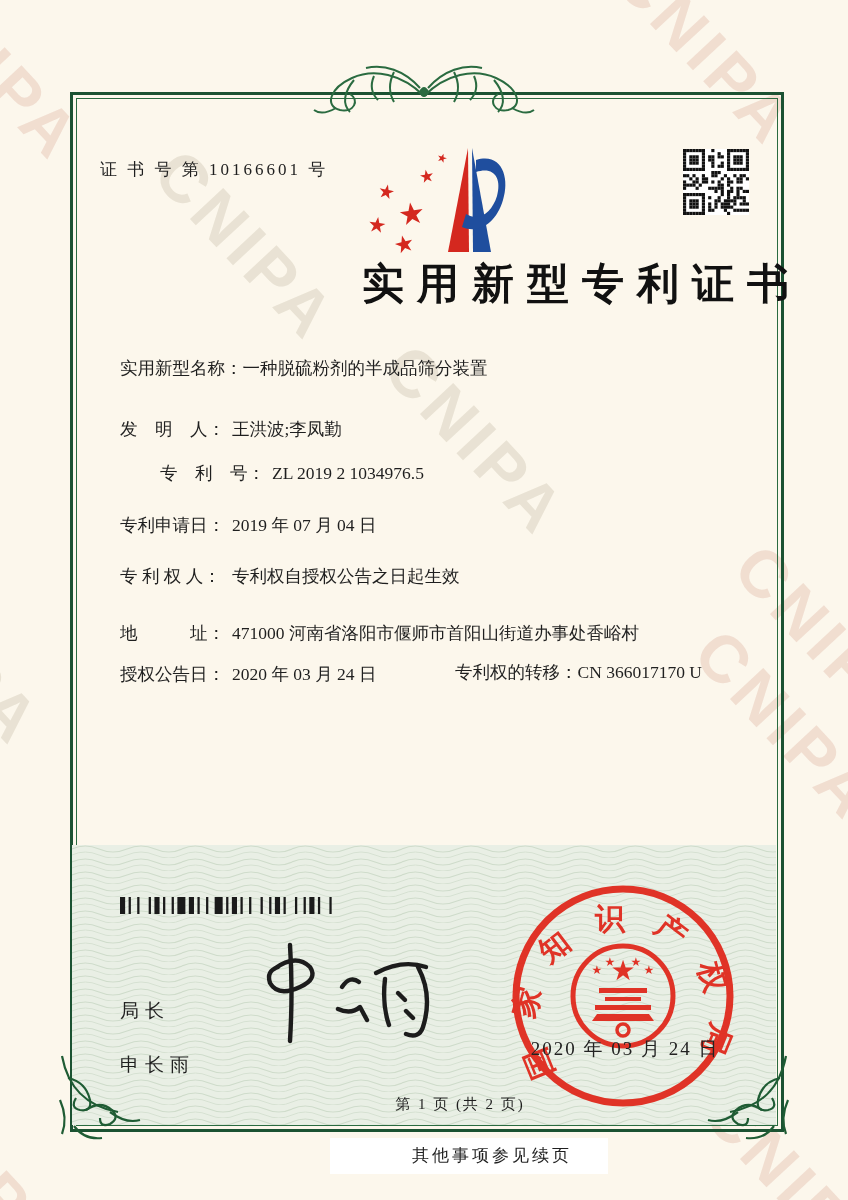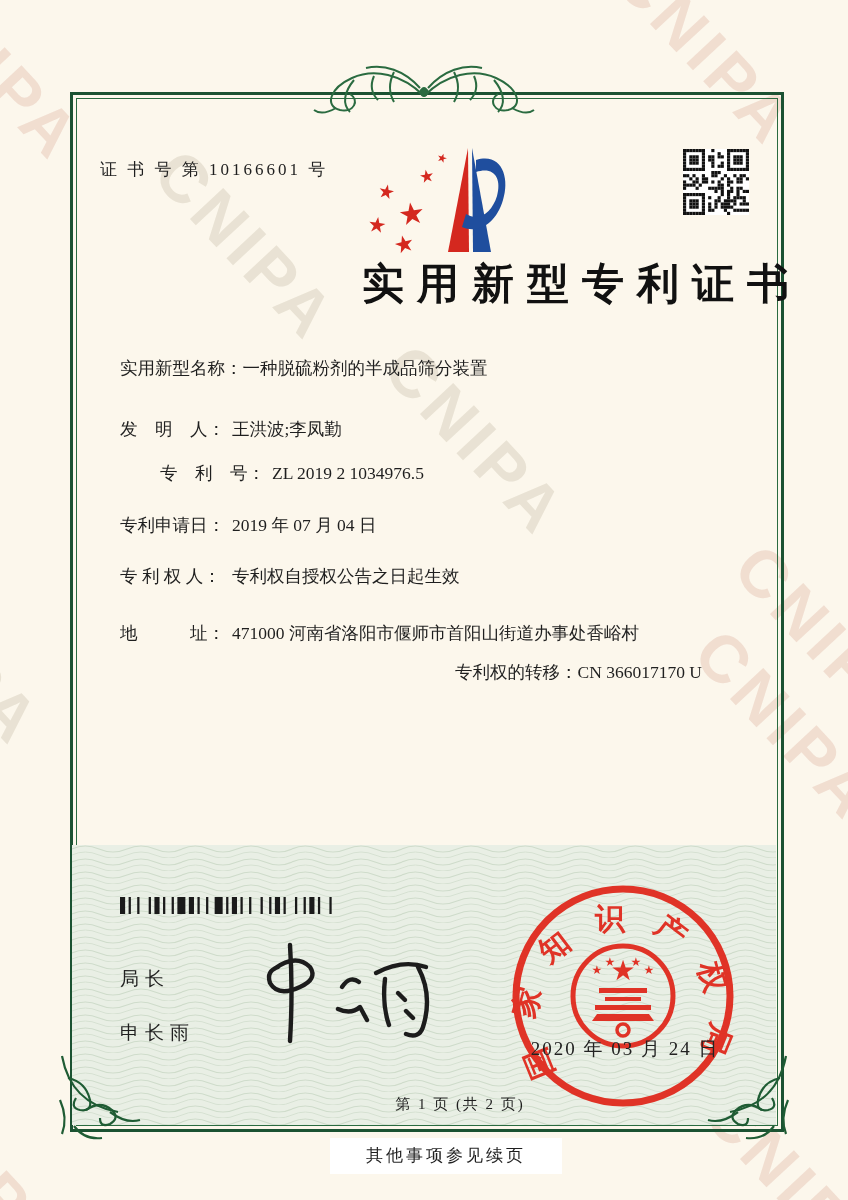--- a/index.html
+++ b/index.html
@@ -33,26 +33,26 @@
   .cert-no{left:100px;top:158px;font-size:17px;letter-spacing:3px;}
   .title{
     left:70px;top:256px;width:732px;text-align:right;
     font-size:42px;font-weight:bold;letter-spacing:13px;color:#111;
   }
   .row{left:120px;width:620px;font-size:17.5px;white-space:nowrap;}
   .row .lbl{display:inline-block;min-width:112px;}
   .grant-no{left:455px;top:660px;font-size:17.5px;white-space:nowrap;}
   .paras{left:120px;top:700px;width:612px;font-size:17px;line-height:27px;text-align:justify;}
   .paras p{margin:0;text-indent:2em;}
-  .sig-label{left:120px;font-size:19px;font-family:"Liberation Sans","DejaVu Sans",sans-serif;letter-spacing:6px;z-index:3;}
+  .sig-label{left:120px;font-size:19px;font-family:"Liberation Sans","DejaVu Sans",sans-serif;letter-spacing:6px;z-index:3;margin-top:32px;}
   .seal-date{left:520px;top:1036px;width:210px;text-align:center;font-size:19px;letter-spacing:2px;color:#222;z-index:5;}
   .page-num{left:70px;top:1095px;width:780px;text-align:center;font-size:15px;letter-spacing:2px;z-index:3;}
   .cont-box{
     left:330px;top:1138px;width:232px;height:36px;background:#ffffff;
-    text-align:center;line-height:36px;font-size:17px;letter-spacing:3px;z-index:3;
+    text-align:center;line-height:36px;font-size:17px;letter-spacing:3px;z-index:3;padding-left:46px;
   }
   .qr{left:683px;top:149px;z-index:3;}
   .barcode{left:120px;top:897px;z-index:3;}
   .logo{left:350px;top:140px;z-index:3;}
   .signature{left:248px;top:935px;z-index:4;}
   .seal{left:503px;top:878px;z-index:4;}
 </style>
 </head>
 <body>
 
@@ -365,20 +365,23 @@
   </div>
   <div class="abs row" style="top:513px;">
     <span class="lbl">专利申请日：</span><span>2019 年 07 月 04 日</span>
   </div>
   <div class="abs row" style="top:564px;">
     <span class="lbl">专 利 权 人：</span><span>专利权自授权公告之日起生效</span>
   </div>
   <div class="abs row" style="top:585px;margin-top:36px;">
     <span class="lbl">地　　　址：</span><span>471000 河南省洛阳市偃师市首阳山街道办事处香峪村</span>
   </div>
+  <div class="abs row" style="top:662px;width:330px;">
+    <span class="lbl">授权公告日：</span><span>2020 年 03 月 24 日</span>
+  </div>
   <div class="abs grant-no">
     <span>专利权的转移：</span><span>CN 366017170 U</span>
   </div>
 
 
   <svg class="abs barcode" id="barcode-svg" width="218" height="17">
       <rect x="0" y="0" width="5.136842105263158" height="17" fill="#1a1a1a"></rect>
       <rect x="8.605263157894736" y="0" width="2.2684210526315787" height="17" fill="#1a1a1a"></rect>
       <rect x="17.210526315789473" y="0" width="2.2684210526315787" height="17" fill="#1a1a1a"></rect>
       <rect x="28.684210526315788" y="0" width="2.2684210526315787" height="17" fill="#1a1a1a"></rect>

